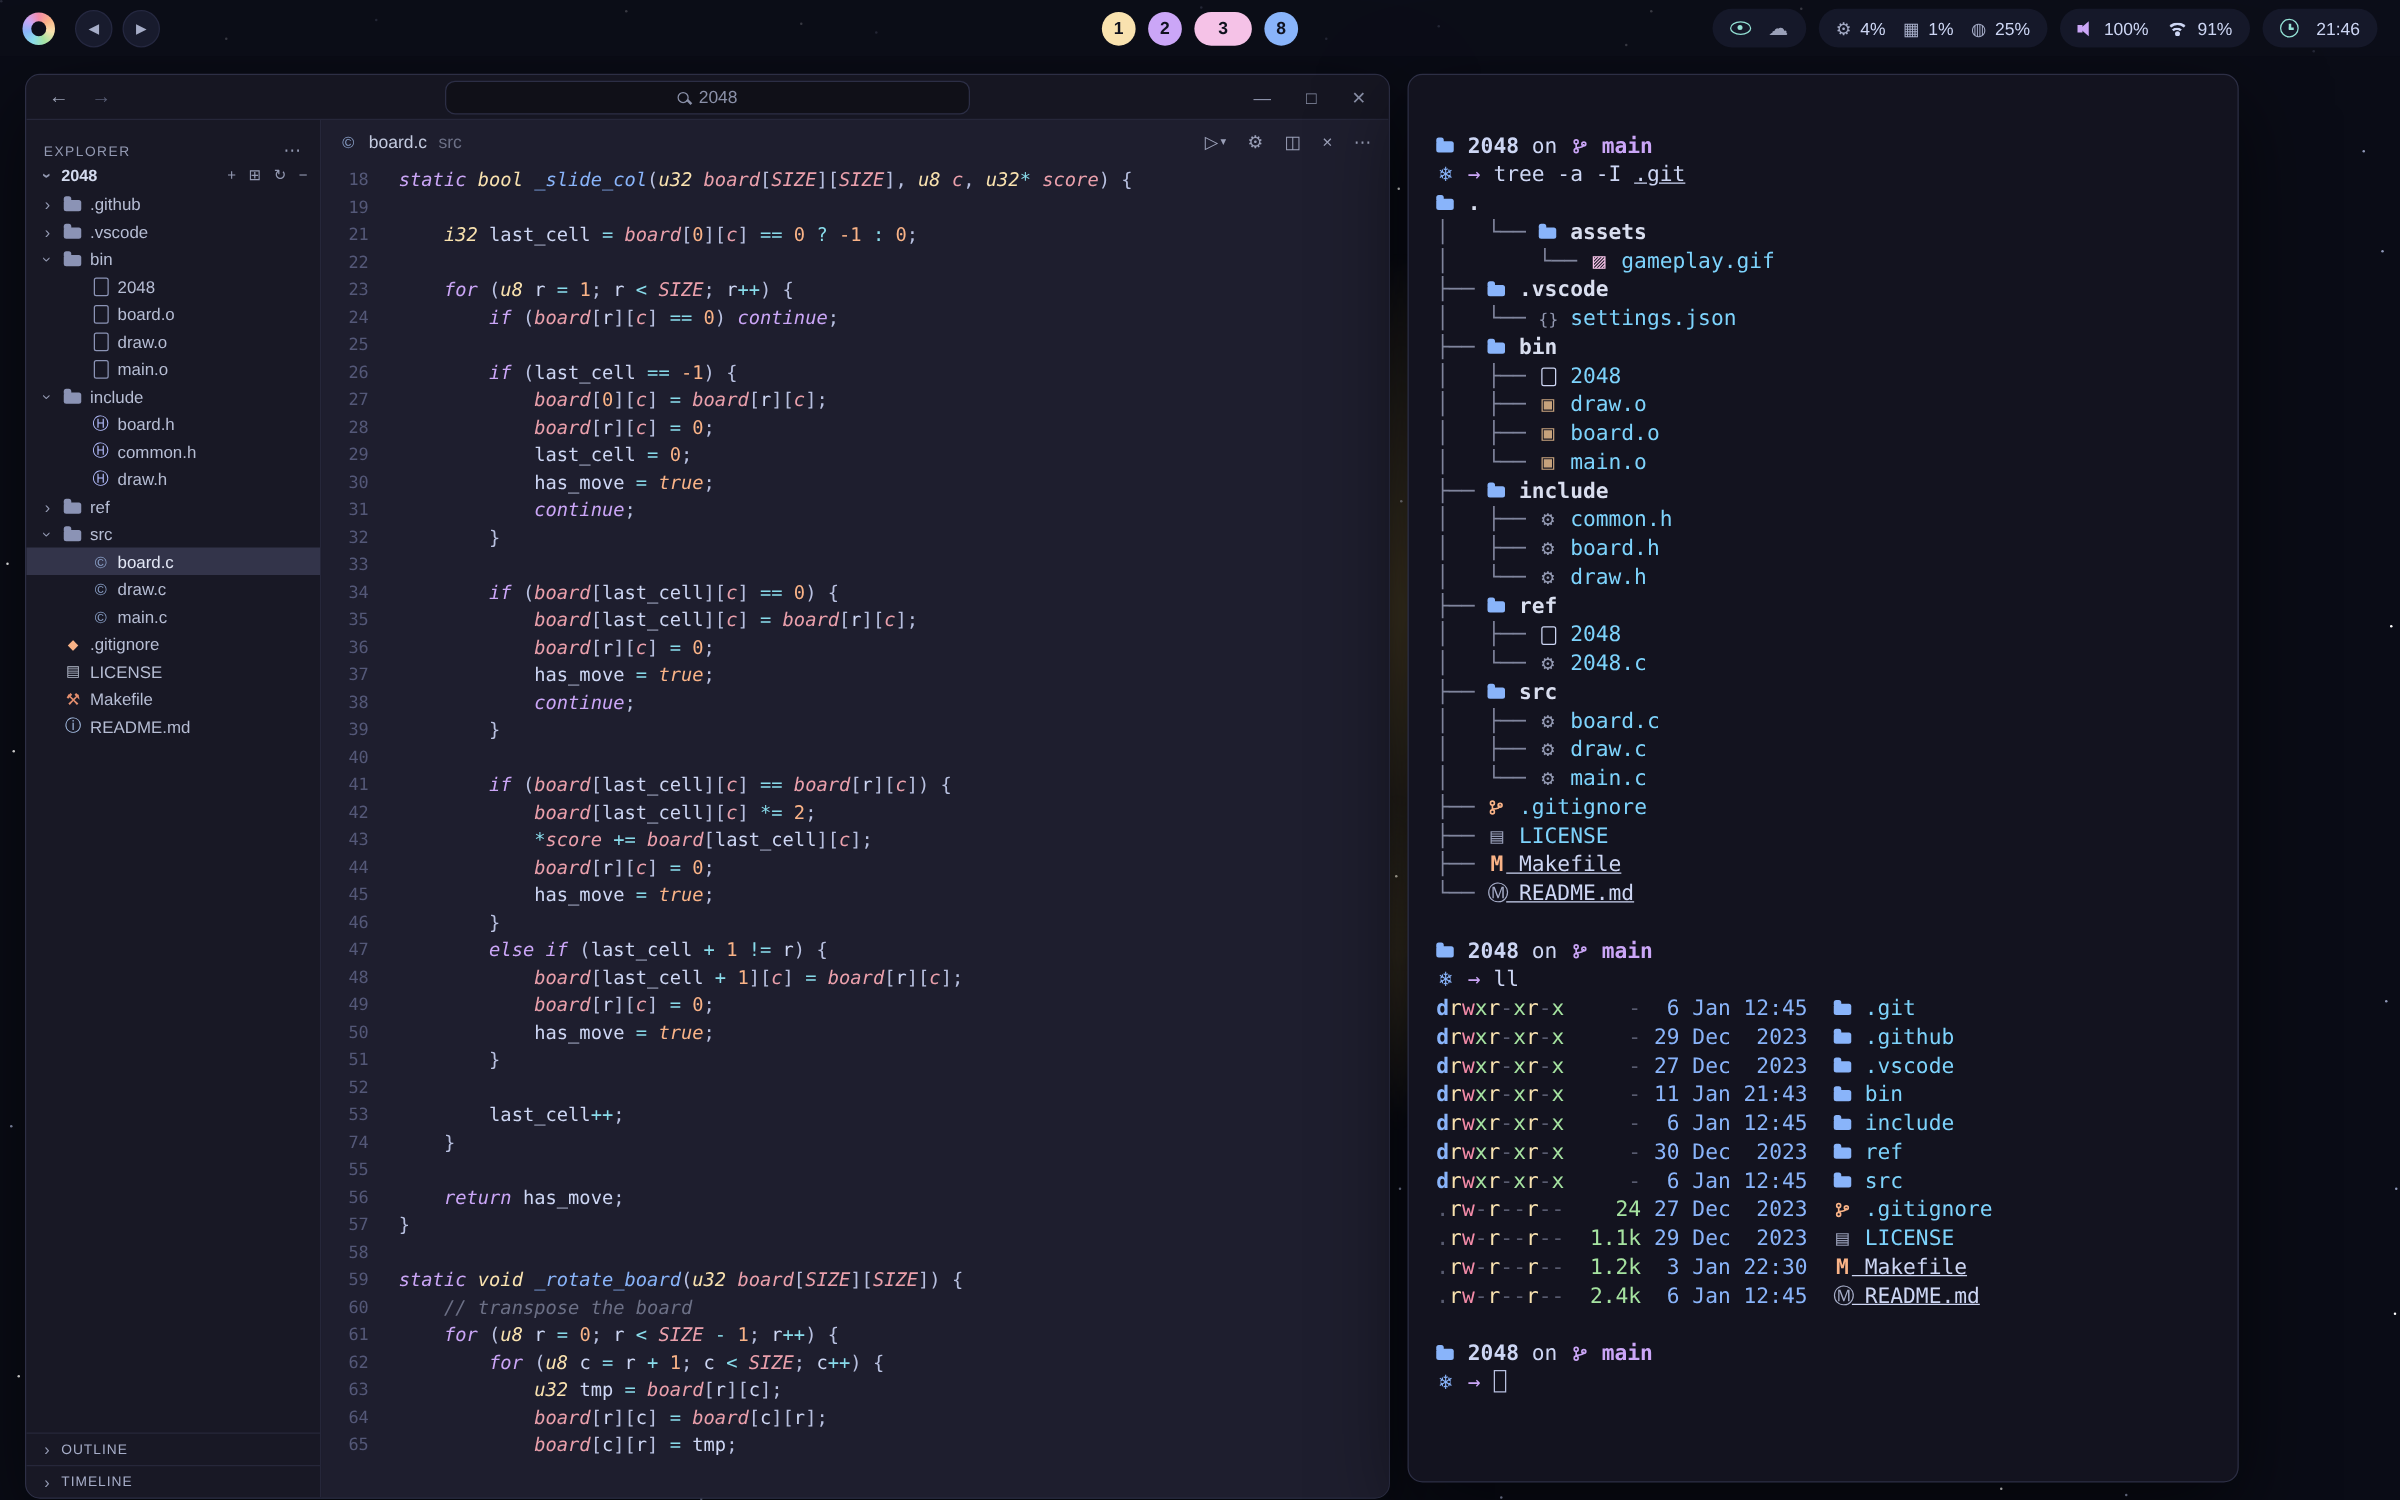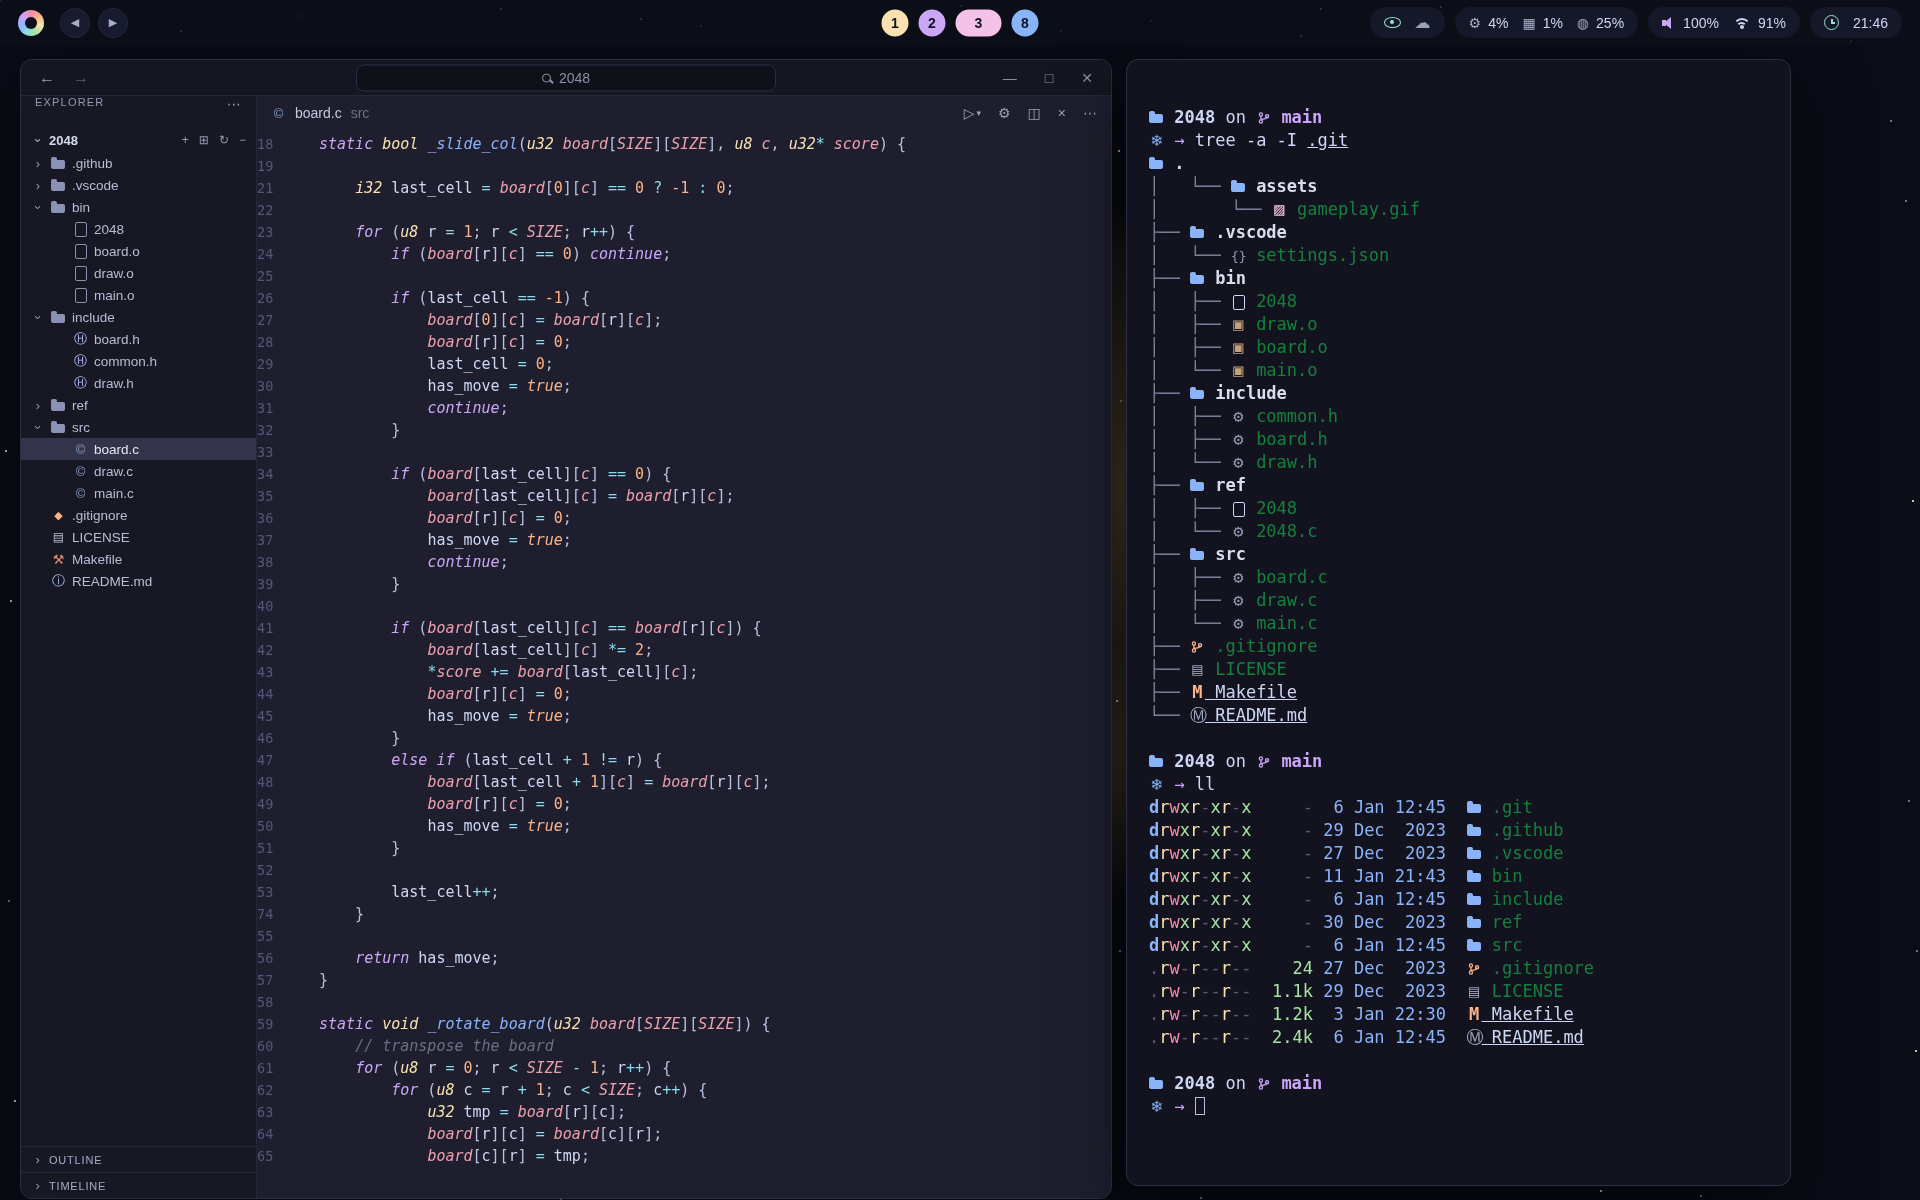--- a/index.html
+++ b/index.html
@@ -73,21 +73,21 @@
     justify-content:center; gap:8px; color:#8a90a8; font-size:14px; }
   .mag { width:9px; height:9px; border:1.6px solid #8a90a8; border-radius:50%; position:relative; display:inline-block; }
   .mag::after { content:''; position:absolute; width:5px; height:1.6px; background:#8a90a8;
     transform:rotate(45deg); right:-4px; bottom:-1px; }
   .wctl { margin-left:auto; display:flex; gap:28px; color:#8a90a8; font-size:14px; }
   .main { flex:1; display:flex; min-height:0; }
 
   
   .sidebar { width:236px; flex:none; background:#181825; border-right:1px solid #26273a;
     display:flex; flex-direction:column; color:#b6bdd4; }
-  .xhead { height:32px; display:flex; align-items:flex-start; padding:0 14px; font-size:11px;
+  .xhead { height:32px; display:flex; align-items:flex-end; padding:0 14px; font-size:11px;
     letter-spacing:1.2px; color:#9399b2; }
   .xhead .more { margin-left:auto; font-size:14px; color:#9399b2; }
   .xroot { height:24px; display:flex; align-items:center; padding:0 10px; font-weight:700;
     font-size:13px; color:#d4dbef; gap:4px; }
   .xroot .acts { margin-left:auto; display:flex; gap:10px; font-weight:400; font-size:12px; color:#9399b2; }
   .chev { display:inline-block; width:14px; text-align:center; color:#9399b2; font-size:13px; flex:none;
     transition:none; }
   .chev.open { transform:rotate(90deg); }
   .xrow { height:22px; display:flex; align-items:center; font-size:13.5px; color:#b6bdd4; gap:5px; }
   .xrow.lvl1 { padding-left:10px; }
@@ -112,21 +112,21 @@
   
   .editor { flex:1; background:#1e1e2e; display:flex; flex-direction:column; min-width:0; }
   .breadcrumb { height:34px; flex:none; display:flex; align-items:center; padding:0 14px; gap:9px;
     color:#9399b2; font-size:14px; }
   .bc-file { color:#c3cadf; } .bc-folder { color:#6c7086; }
   .bc-icons { margin-left:auto; display:flex; gap:17px; align-items:center; color:#9ba0b8; font-size:14px; }
   .runwrap { display:flex; align-items:center; gap:2px; }
   .codewrap { flex:1; overflow:hidden; font-family:"DejaVu Sans Mono", monospace; font-size:15px;
     line-height:22px; padding-top:3px; }
   .cl { display:flex; white-space:pre; height:22px; }
-  .ln { width:62px; text-align:left; padding-right:24px; color:#545878; flex:none; font-size:13.5px; }
+  .ln { width:62px; text-align:right; padding-right:24px; color:#545878; flex:none; font-size:13.5px; }
   .k { color:#cba6f7; font-style:italic; }
   .t { color:#f9e2af; font-style:italic; }
   .f { color:#89b4fa; font-style:italic; }
   .p { color:#eba0ac; font-style:italic; }
   .v { color:#cdd6f4; }
   .n { color:#fab387; }
   .l { color:#fab387; font-style:italic; }
   .o { color:#89dceb; }
   .c { color:#6c7086; font-style:italic; }
   .w { color:#b8c0e0; }
@@ -137,21 +137,21 @@
     padding:46px 0 0 22px; font-family:"DejaVu Sans Mono", monospace; font-size:17px; line-height:23px;
     overflow:hidden; z-index:3; }
   .trow { height:23px; line-height:23px; white-space:pre; color:#cdd6f4; }
   .trow .dir { color:#cdd6f4; font-weight:700; }
   .trow .branch { color:#cba6f7; font-weight:700; }
   .trow .arr { color:#cba6f7; }
   .trow .tw { color:#cdd6f4; }
   .trow .u { color:#cdd6f4; text-decoration:underline; }
   .trow .tree { color:#7f849c; }
   .trow .fold { color:#d9deef; font-weight:700; }
-  .trow .fn { color:#15803d; }
+  .trow .fn { color:#7dd3fc; }
   .trow .fnu { color:#cdd6f4; text-decoration:underline; }
   .trow .size { color:#a6e3a1; }
   .trow .dim { color:#585b70; }
   .trow .date { color:#89b4fa; }
   .pm-d { color:#89b4fa; font-weight:700; } .pm-r { color:#f9e2af; } .pm-w { color:#f38ba8; }
   .pm-x { color:#a6e3a1; } .pm-n { color:#585b70; }
   .ic-folder { color:#89b4fa; } .ic-img { color:#f5c2e7; } .ic-json { color:#9399b2; font-size:13px; }
   .ic-file { color:#cdd6f4; } .ic-obj { color:#c6a27c; } .ic-gear { color:#9399b2; }
   .ic-git { color:#fab387; } .ic-book { color:#9399b2; } .ic-make { color:#fab387; font-weight:700; }
   .ic-md { color:#a6adc8; } .ic-snow { color:#89b4fa; }

